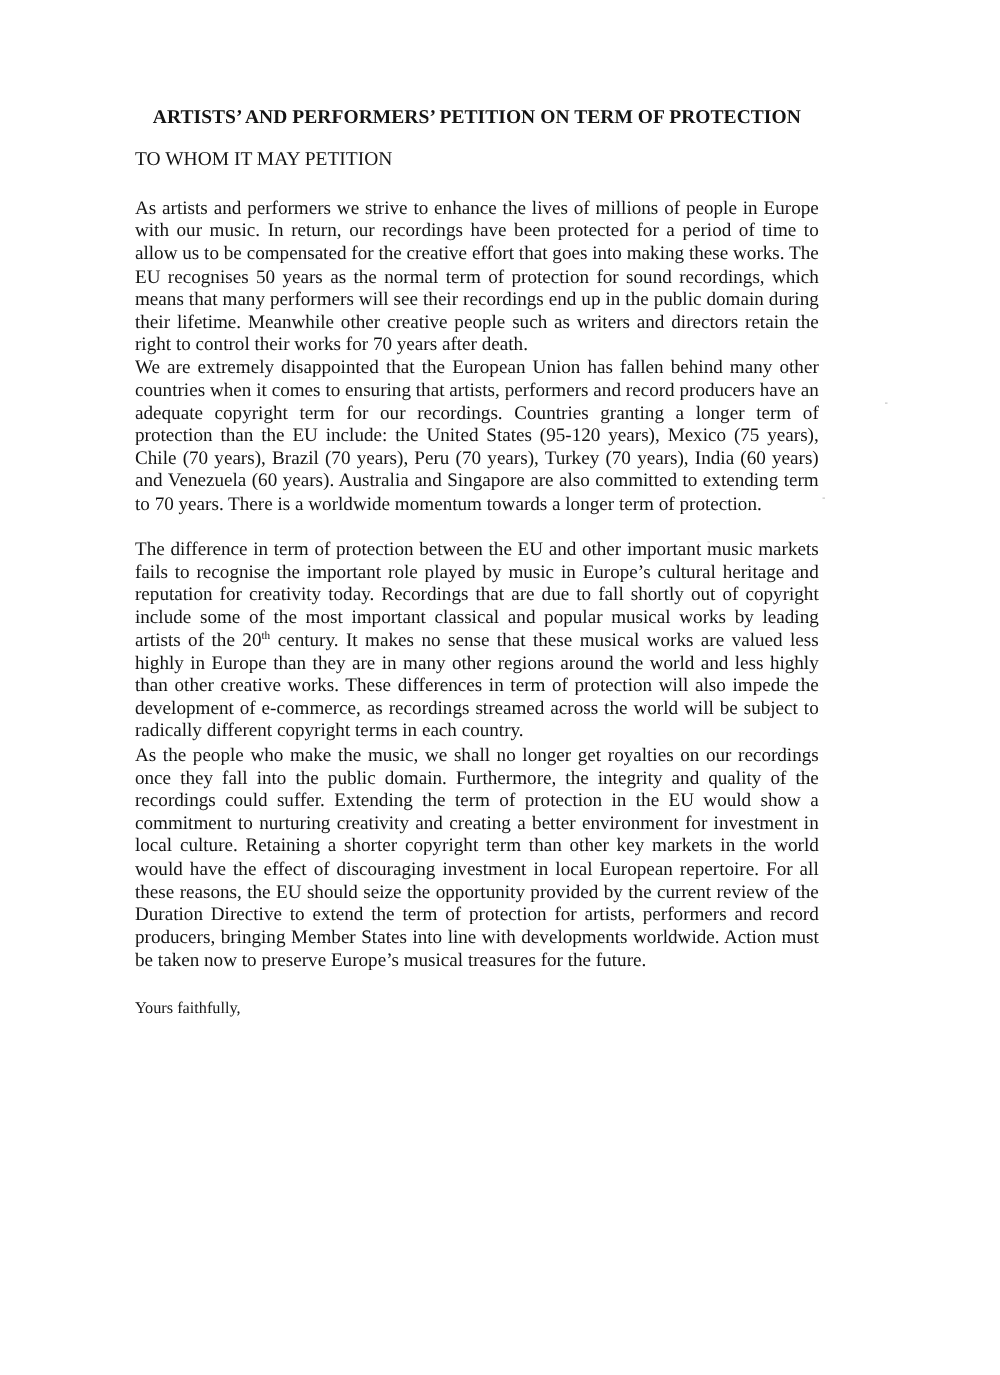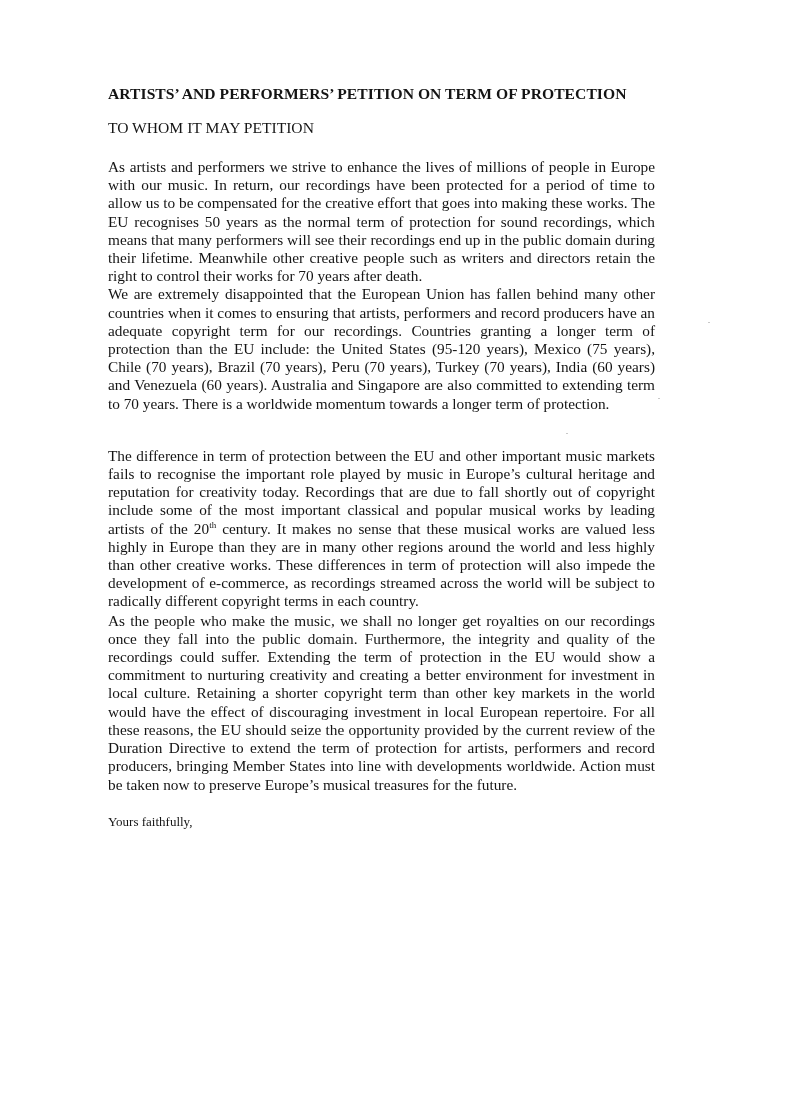--- a/index.html
+++ b/index.html
@@ -21,36 +21,37 @@
       top: 84px;
       width: 547px;
     }
     .title {
       font-weight: bold;
       font-size: 15.6px;
       margin: 0;
       line-height: 20px;
       letter-spacing: 0.05px;
       white-space: nowrap;
+      text-align: center;
     }
     .salutation {
       font-size: 15.6px;
       margin: 14px 0 0 0;
       line-height: 20px;
       white-space: nowrap;
     }
     .para {
       font-size: 15.3px;
       line-height: 18.2px;
       text-align: justify;
       margin: 0;
     }
     #p1 { margin-top: 20px; }
     #p2 { }
-    #p3 { margin-top: 34px; }
+    #p3 { margin-top: 18px; }
     #p4 { margin-top: 1px; }
     .closing {
       font-size: 13px;
       line-height: 18px;
       margin: 19px 0 0 0;
     }
     sup {
       font-size: 9px;
       line-height: 0;
       vertical-align: 6px;

